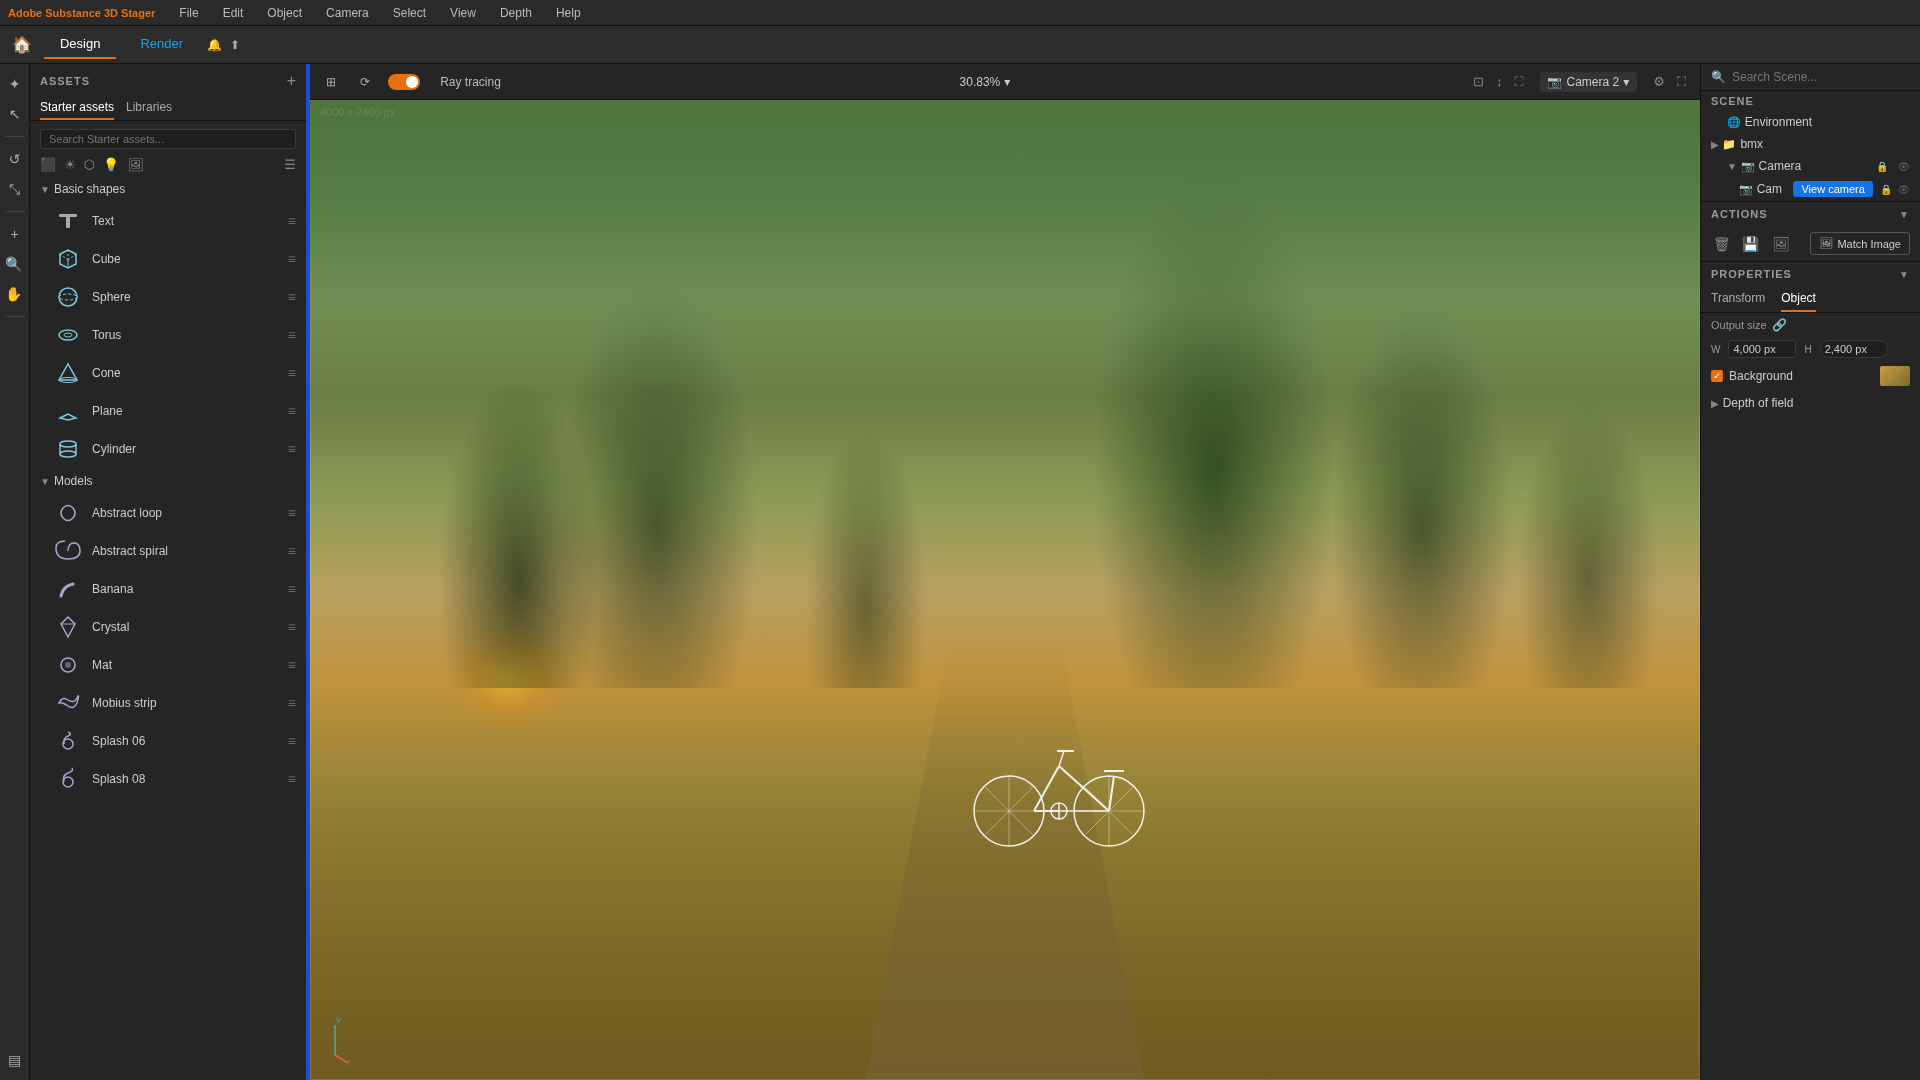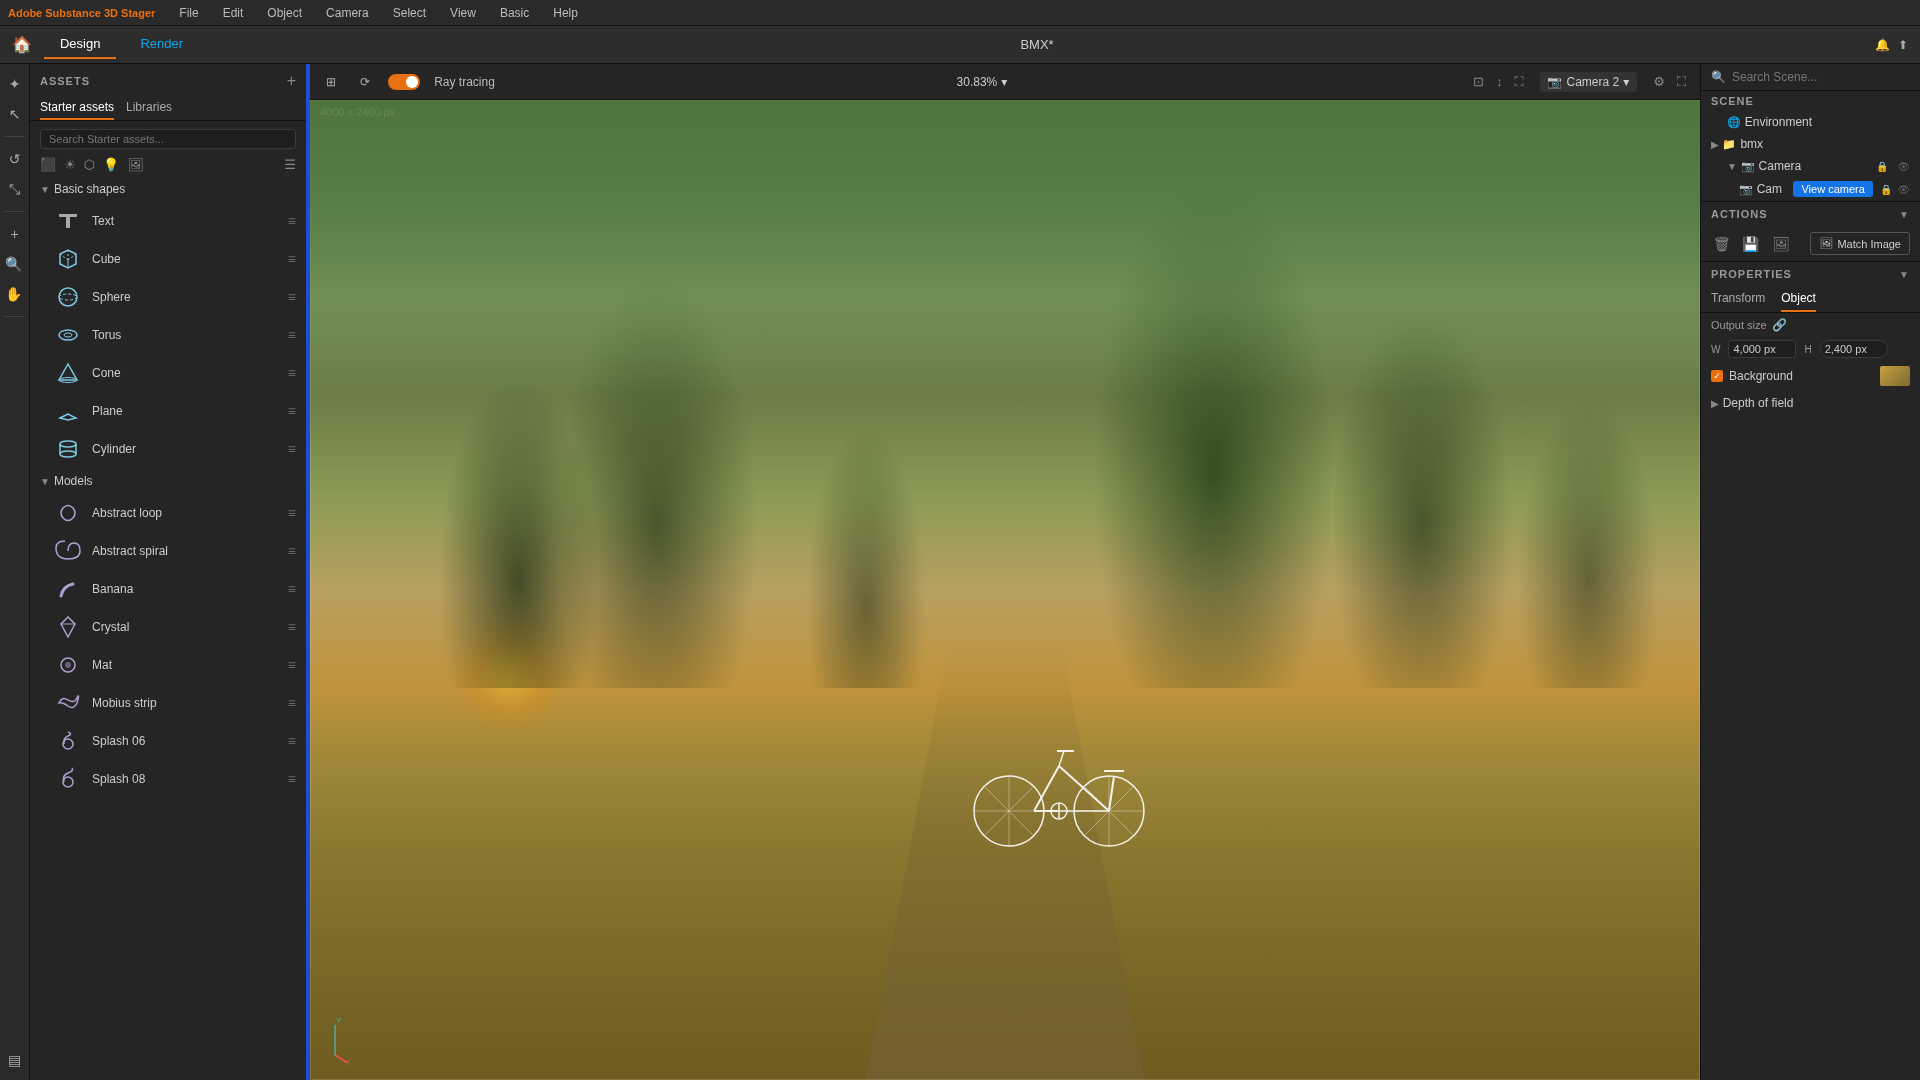--- a/index.html
+++ b/index.html
@@ -258,21 +258,21 @@
       background: #333;
       padding: 3px 8px;
       border-radius: 3px;
       color: #ccc;
       font-size: 12px;
       cursor: pointer;
     }
     .toggle-switch {
       display: flex;
       align-items: center;
-      gap: 14px;
+      gap: 20px;
     }
     .toggle-track {
       width: 32px;
       height: 16px;
       background: #555;
       border-radius: 8px;
       position: relative;
       cursor: pointer;
     }
     .toggle-track.on { background: #e87010; }
@@ -587,29 +587,28 @@
 <body>
 
 <div class="menu-bar">
   <span class="app-logo">Adobe Substance 3D Stager</span>
   <span class="menu-item">File</span>
   <span class="menu-item">Edit</span>
   <span class="menu-item">Object</span>
   <span class="menu-item">Camera</span>
   <span class="menu-item">Select</span>
   <span class="menu-item">View</span>
-  <span class="menu-item">Basic</span>
+  <span class="menu-item">Depth</span>
   <span class="menu-item">Help</span>
 </div>
 
 <div class="toolbar">
   <span class="home-icon">🏠</span>
   <span class="tab active">Design</span>
   <span class="tab">Render</span>
-  <span class="title">BMX*</span>
   <div class="right-icons">
     <span>🔔</span>
     <span>⬆</span>
   </div>
 </div>
 
 <div class="main-layout">
 
   <div class="left-toolbar">
     <div class="icon-btn">✦</div>

